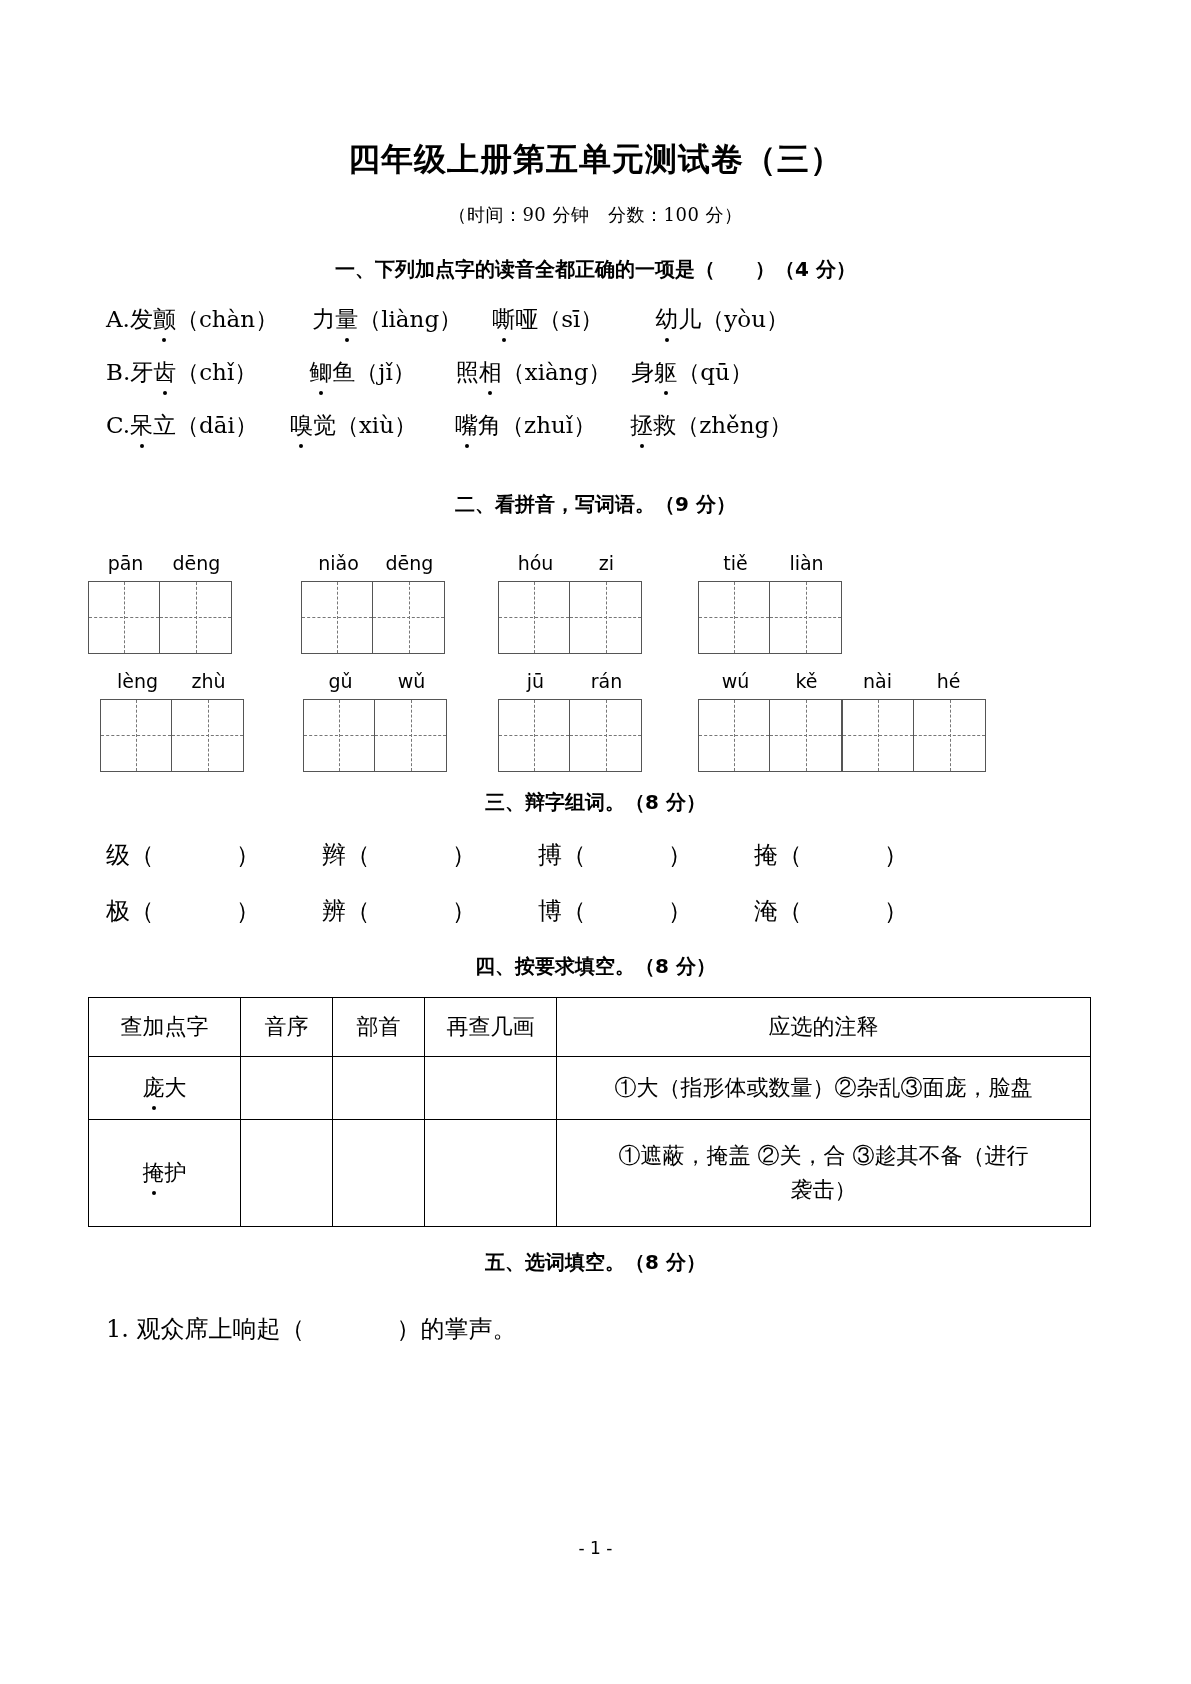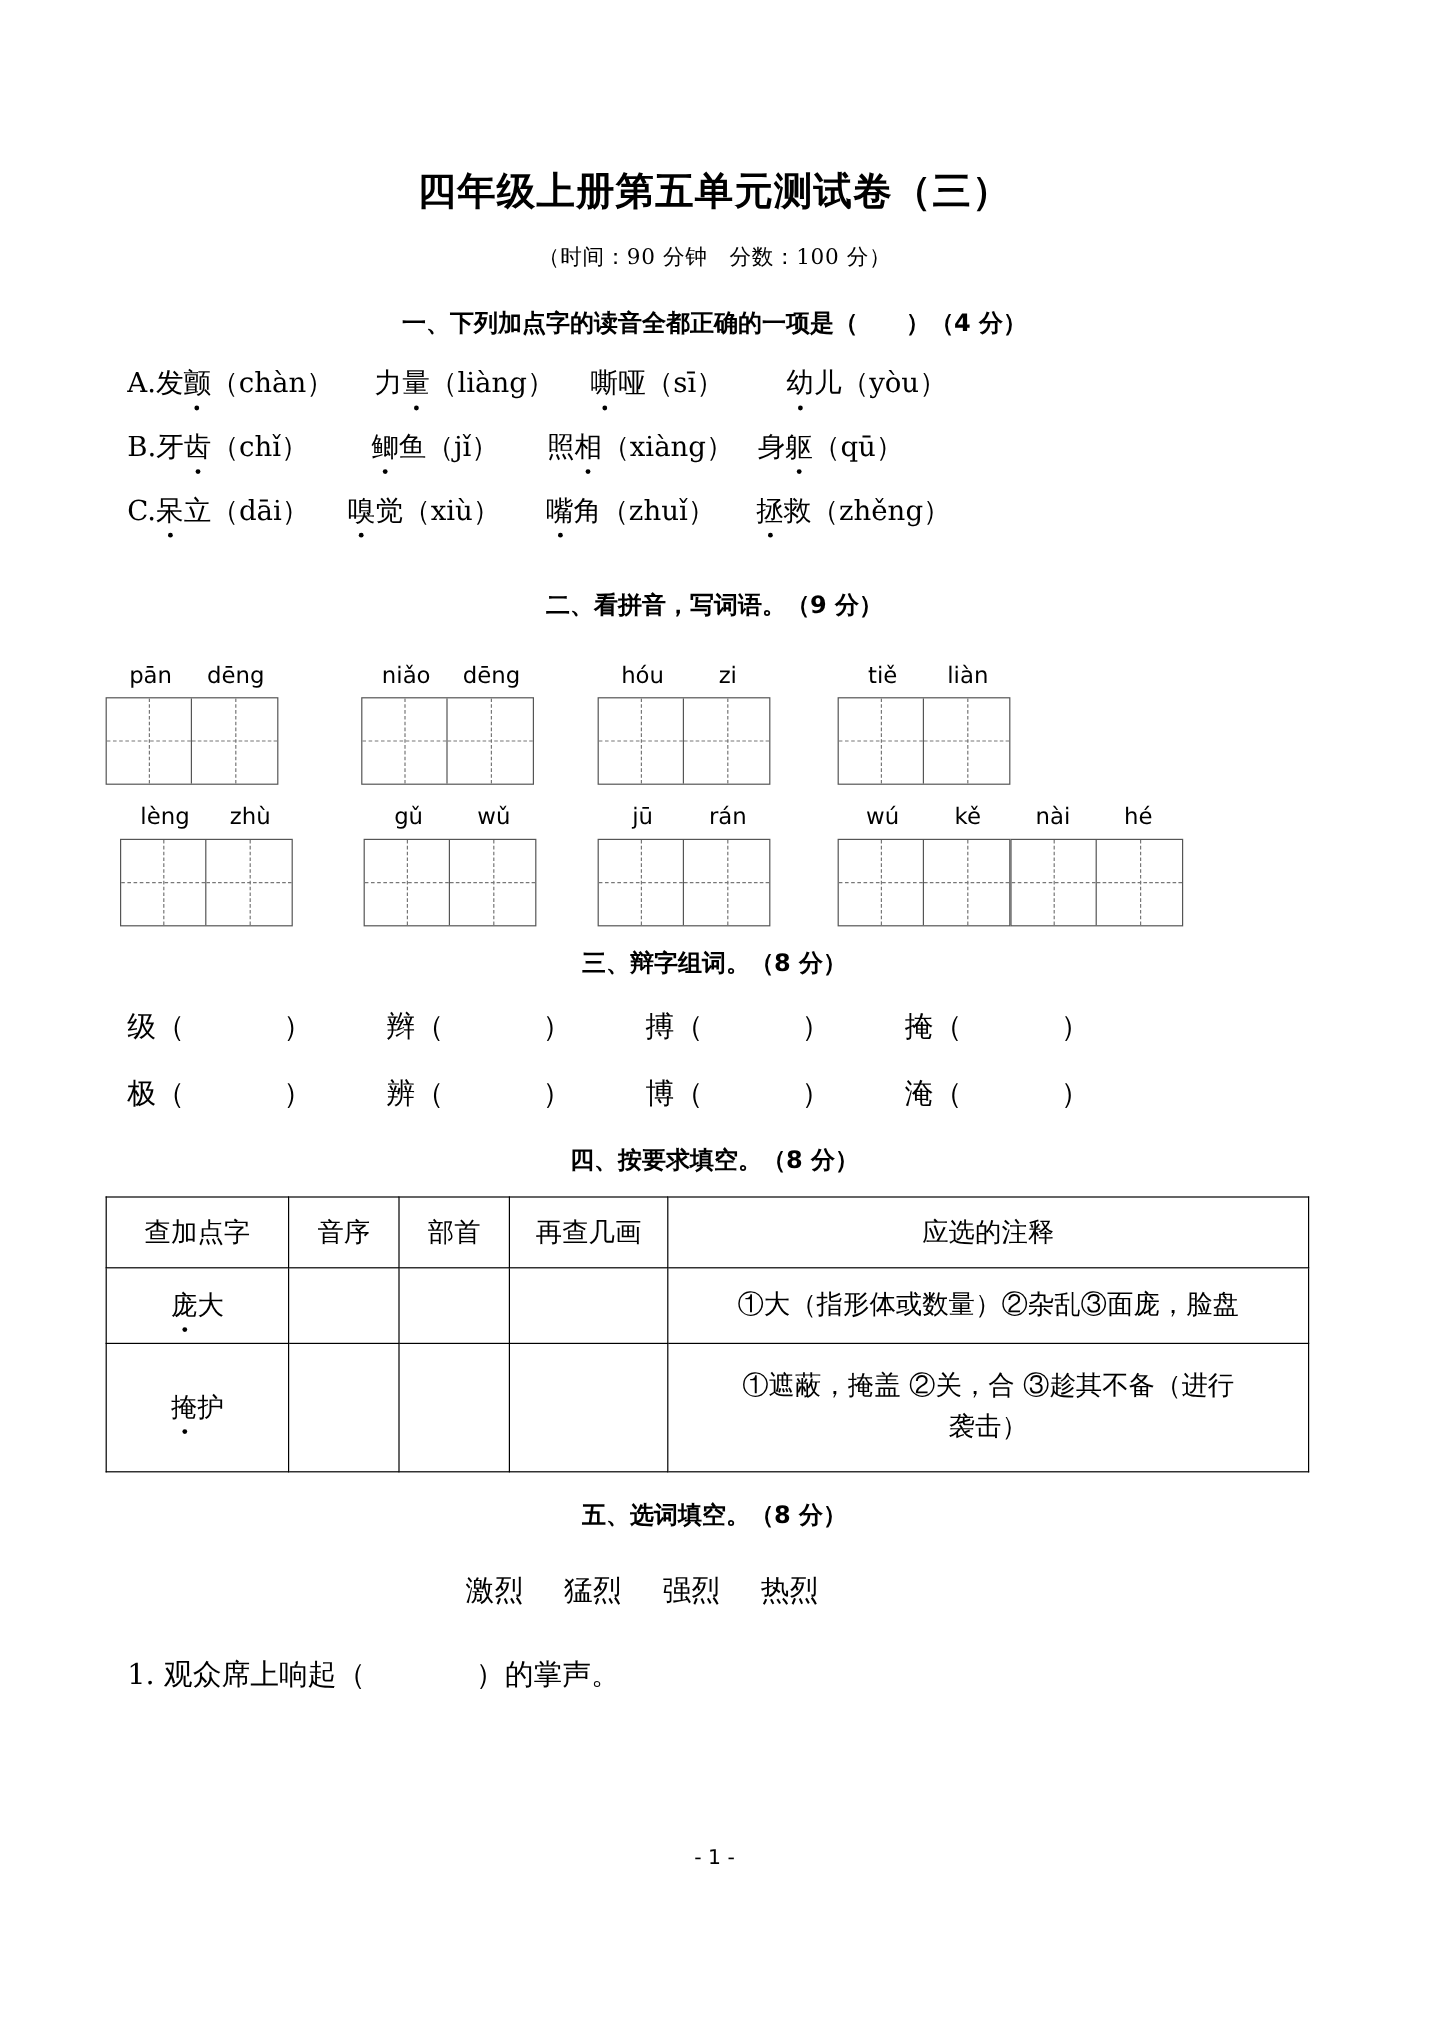--- a/index.html
+++ b/index.html
@@ -388,21 +388,20 @@
             <td></td>
             <td class="note-cell wrap2">
               <span class="l1">①遮蔽，掩盖 ②关，合 ③趁其不备（进行</span>
               <span class="l2">袭击）</span>
             </td>
           </tr>
         </tbody>
     </table>
 
     <div class="sec-heading h-five">五、选词填空。（8 分）</div>
-    <div class="wordbank" id="s5-bank"><span class="w">激烈</span><span class="wgap"></span><span class="w">猛烈</span><span class="wgap"></span><span class="w">强烈</span><span class="wgap"></span><span class="w">热烈</span></div>
     <div id="s5-questions">
         <div class="q-line"><span>1. 观众席上响起（</span><span class="q-blank"></span><span>）的掌声。</span></div>
       </div>
 
   </div>
 
   <div class="footer">- 1 -</div>
 </div>
 
 </body></html>

